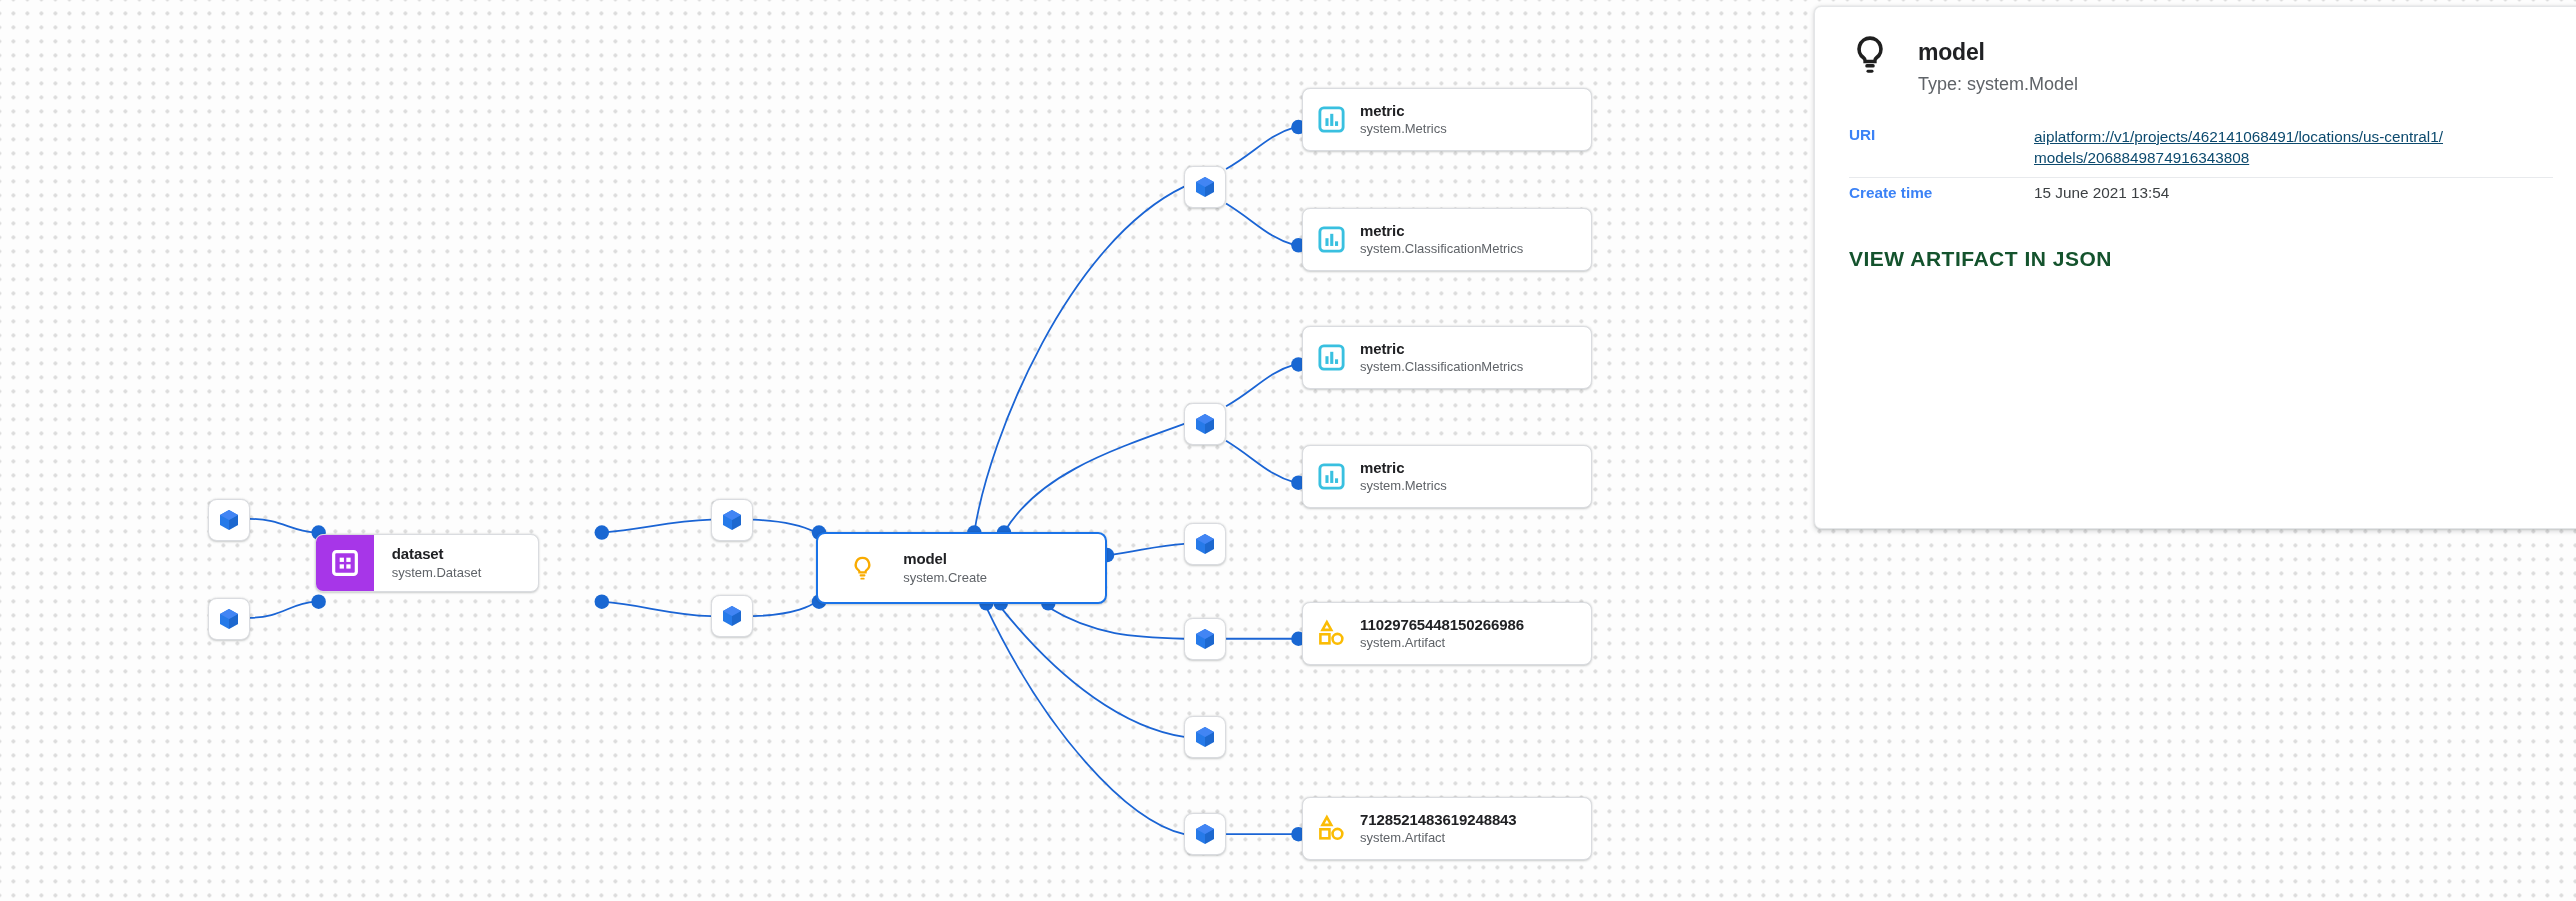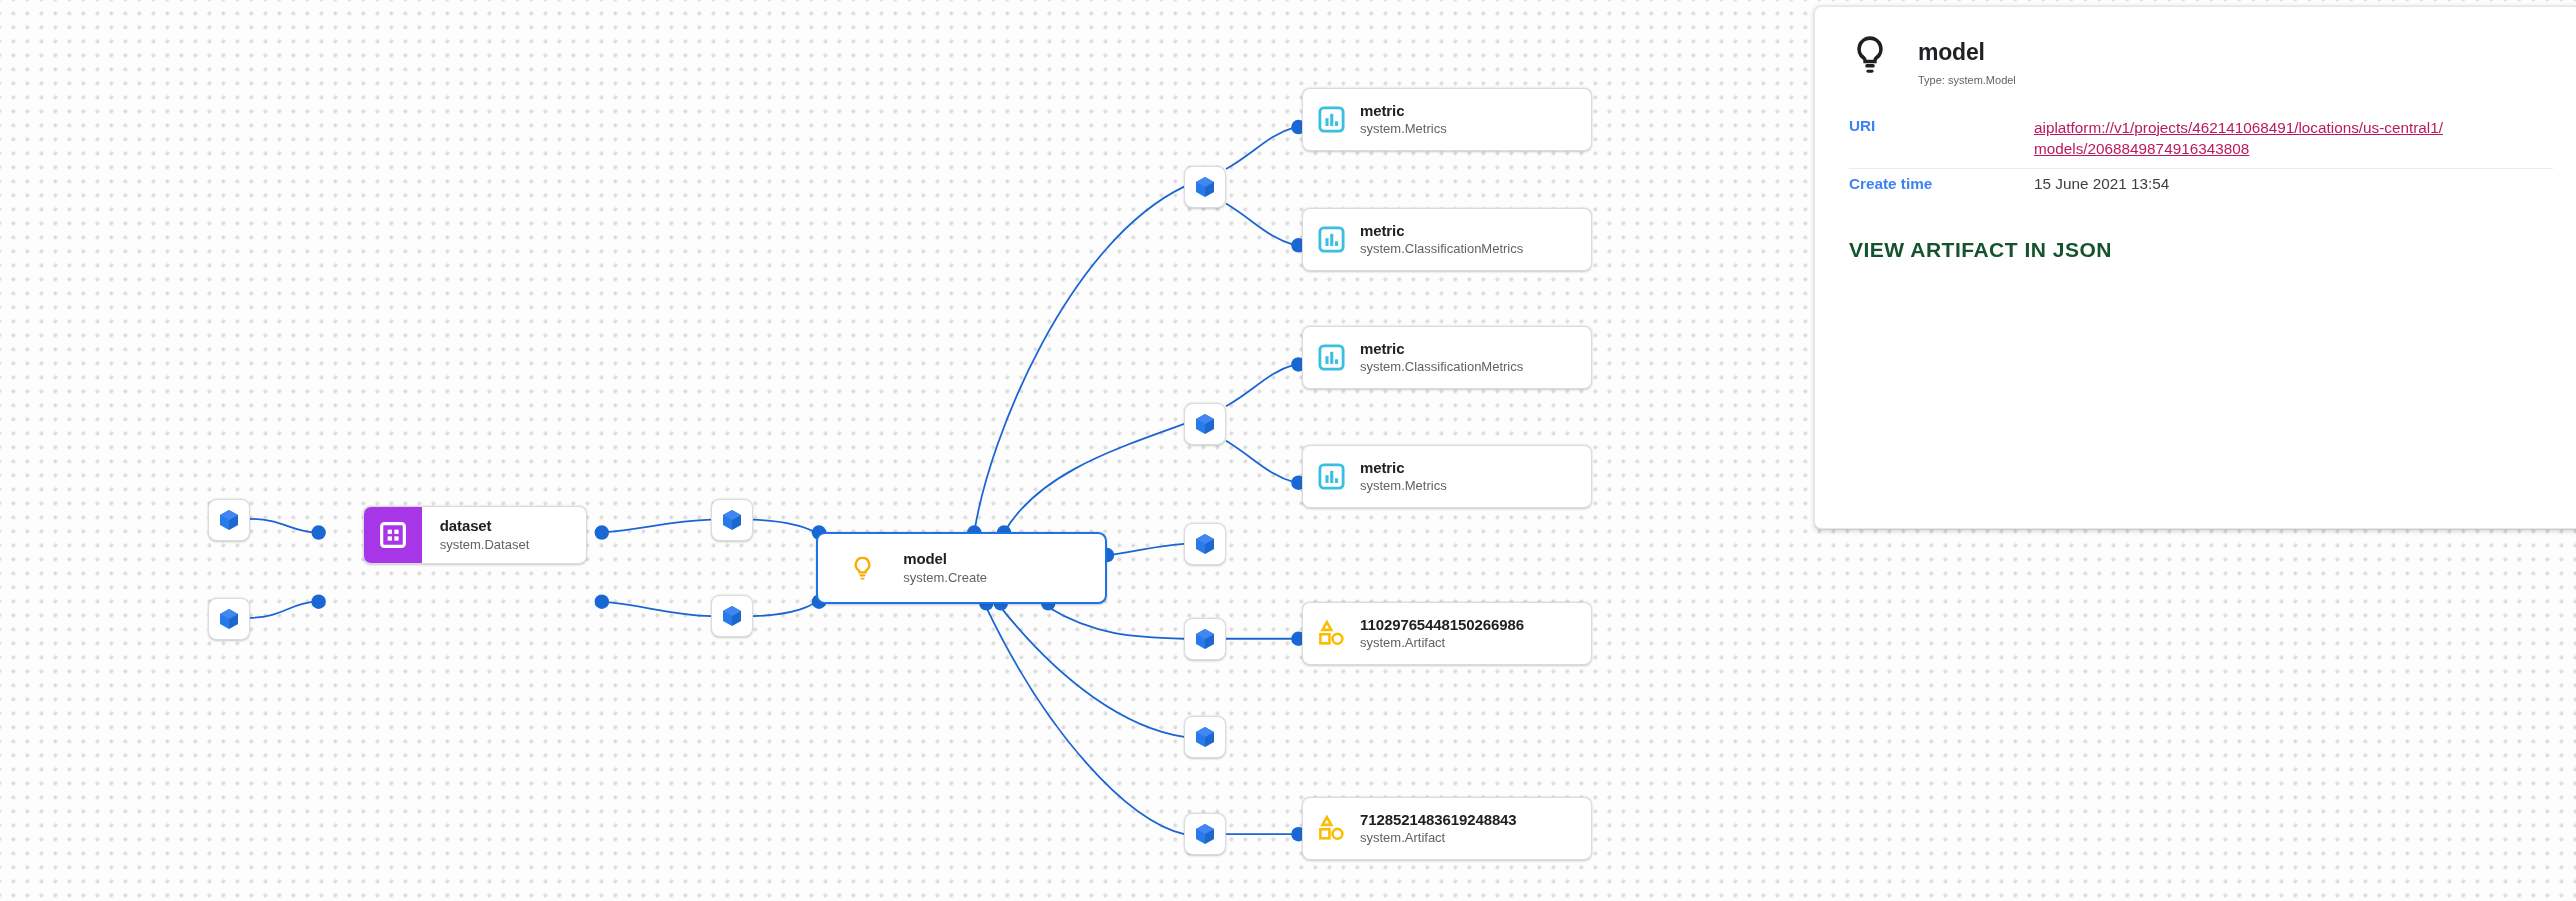--- a/index.html
+++ b/index.html
@@ -115,21 +115,21 @@
   }
   .panel-head { display: flex; align-items: flex-start; gap: 27px; }
   .panel-head-text { padding-top: 4.8px; }
   .panel-title {
     font-size: 23px;
     font-weight: bold;
     color: #202124;
     letter-spacing: -0.2px;
   }
   .panel-type {
-    font-size: 11px;
+    font-size: 18px;
     color: #5f6368;
     margin-top: 8px;
   }
 
   .kv-table { width: 100%; margin-top: 24px; border-collapse: collapse; }
   .kv-table td {
     padding: 6.4px 0 8px 0;
     vertical-align: top;
     font-size: 15.3px;
   }
@@ -137,21 +137,21 @@
     width: 185px;
     font-weight: bold;
     color: #3b82f6;
     white-space: nowrap;
   }
   .kv-val { color: #3c4043; }
   .kv-row-line td { border-bottom: 0.8px solid #e8eaed; }
   .kv-table tr.has-top-line td { border-top: 0.8px solid #e8eaed; }
 
   .uri-link {
-    color: #be185d;
+    color: #0c4a6e;
     text-decoration: underline;
     word-break: break-all;
     line-height: 1.42;
     display: inline-block;
     max-width: 418px;
     cursor: pointer;
   }
 
   .panel-action {
     margin-top: 37px;
@@ -306,21 +306,21 @@
   <div class="node node-exec" style="left:1184px; top:813px;">
     <span class="node-icon">
       <svg width="24" height="24" viewBox="0 0 24 24">
           <path fill="#1a73e8" d="M12 2 3 7v10l9 5 9-5V7z" opacity="0.95"></path>
           <path fill="#0d47a1" opacity="0.35" d="M12 12v10l9-5V7z"></path>
           <path fill="#4285f4" d="M12 2 3 7l9 5 9-5z"></path>
         </svg>
     </span>
   </div>
 
-  <div class="node node-card wide-dataset" style="left:315px; top:506px;margin-left:48px;">
+  <div class="node node-card wide-dataset" style="left:315px; top:534px;">
     <span class="dataset-tile">
       <svg width="32" height="32" viewBox="0 0 24 24">
         <rect x="3.5" y="3.5" width="17" height="17" rx="2" fill="none" stroke="#ffffff" stroke-width="2.4"></rect>
         <rect x="8" y="8" width="3.2" height="3.2" fill="#ffffff"></rect>
         <rect x="13" y="8" width="3.2" height="3.2" fill="#ffffff"></rect>
         <rect x="8" y="13" width="3.2" height="3.2" fill="#ffffff"></rect>
         <rect x="13" y="13" width="3.2" height="3.2" fill="#ffffff"></rect>
       </svg>
     </span>
     <span class="dataset-body node-text">

